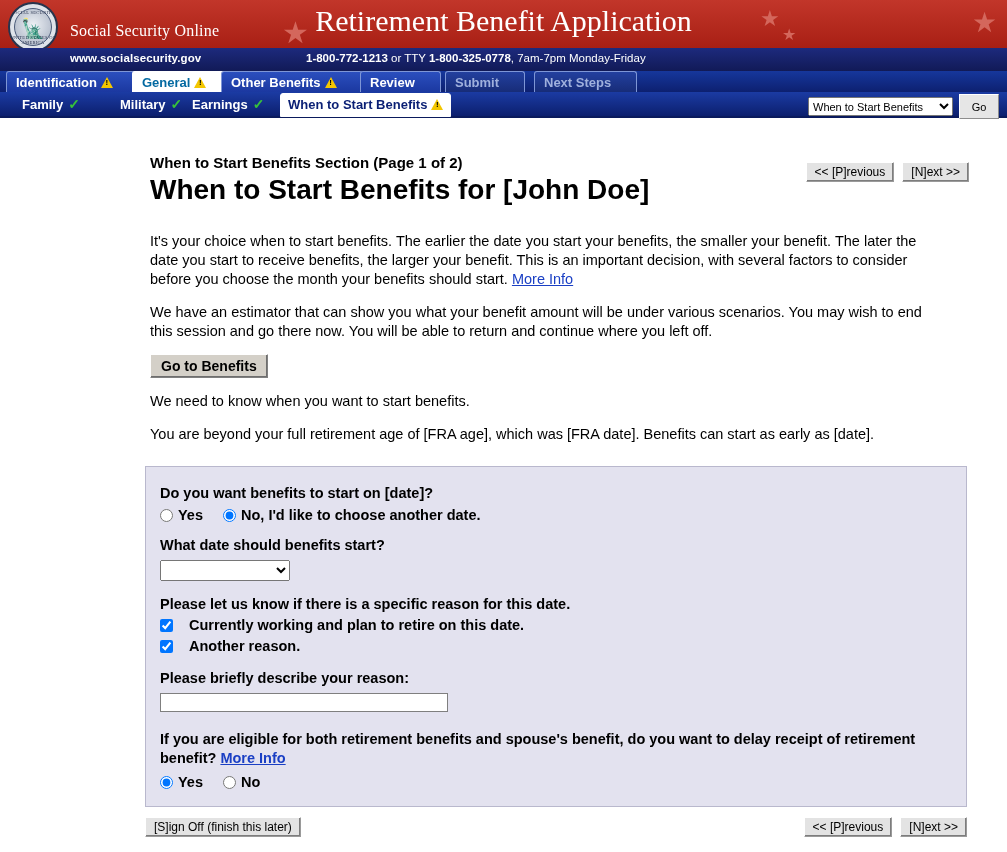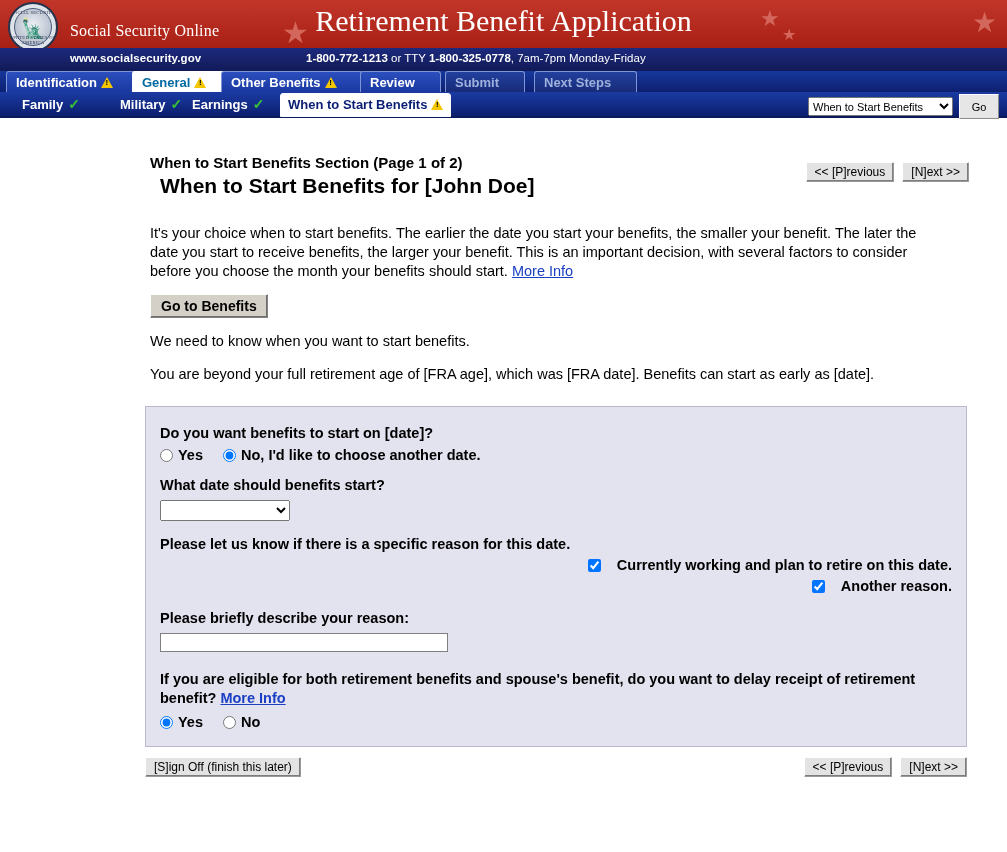--- a/index.html
+++ b/index.html
@@ -271,23 +271,23 @@
   }
   .content {
     padding: 0 40px 0 150px;
   }
   .sec-title {
     font-size: 15px;
     font-weight: bold;
     margin: 36px 0 0 0;
   }
   .pg-title {
-    font-size: 21px;
-    font-weight: bold;
-    margin: 3px 0 0 10px;
+    font-size: 28px;
+    font-weight: bold;
+    margin: 3px 0 0 0;
   }
   .para {
     font-size: 14.5px;
     line-height: 19px;
     margin: 26px 0 0 0;
     max-width: 790px;
   }
   .para.tight { margin-top: 14px; }
   a.inline {
     color: #1a3fc4;
@@ -351,21 +351,20 @@
     font-size: 12px;
     font-family: "Liberation Sans", sans-serif;
   }
   .chkline {
     margin-top: 5px;
     font-size: 14.5px;
     font-weight: bold;
     display: flex;
     align-items: center;
     gap: 16px;
-    justify-content: flex-end;
   }
   .reason-input {
     margin-top: 7px;
     width: 288px;
     height: 19px;
     font-size: 12px;
     font-family: "Liberation Sans", sans-serif;
     border: 1px solid #7f7f7f;
     box-sizing: border-box;
   }
@@ -470,20 +469,21 @@
 
   <div class="content">
     <div class="sec-title">When to Start Benefits Section (Page 1 of 2)</div>
     <div class="pg-title">When to Start Benefits for [John Doe]</div>
 
     <p class="para">
       <span>It's your choice when to start benefits. The earlier the date you start your benefits, the smaller your benefit. The later the date you start to receive benefits, the larger your benefit. This is an important decision, with several factors to consider before you choose the month your benefits should start.</span>
       <a class="inline">More Info</a>
     </p>
 
+    <p class="para tight">We have an estimator that can show you what your benefit amount will be under various scenarios. You may wish to end this session and go there now. You will be able to return and continue where you left off.</p>
 
     <button class="estimator-btn">Go to Benefits</button>
 
     <p class="para tight">We need to know when you want to start benefits.</p>
     <p class="para tight">You are beyond your full retirement age of [FRA age], which was [FRA date]. Benefits can start as early as [date].</p>
   </div>
 
   <div class="panel">
 
     <div class="q first">Do you want benefits to start on [date]?</div>

